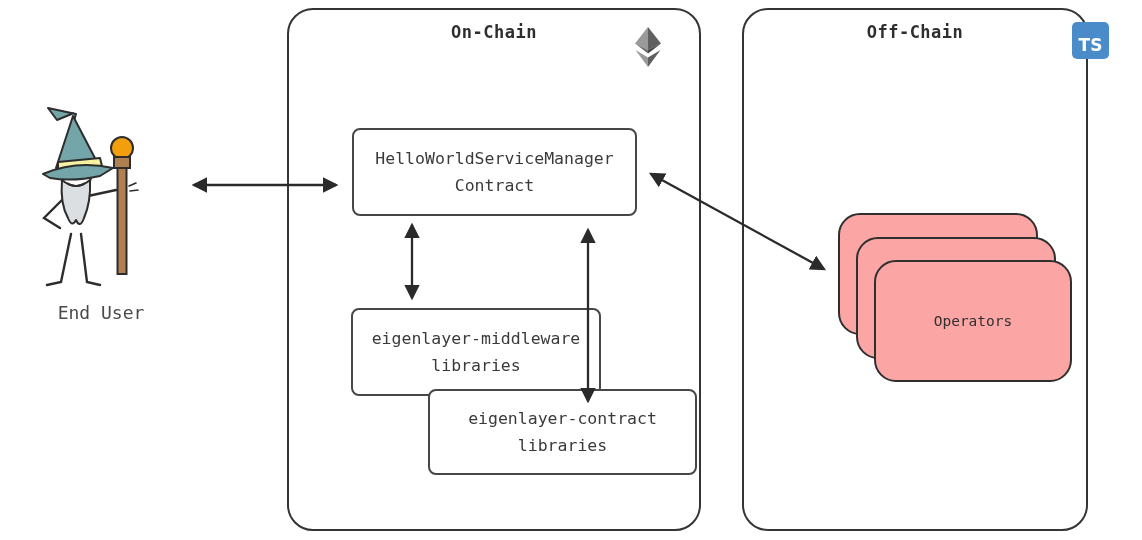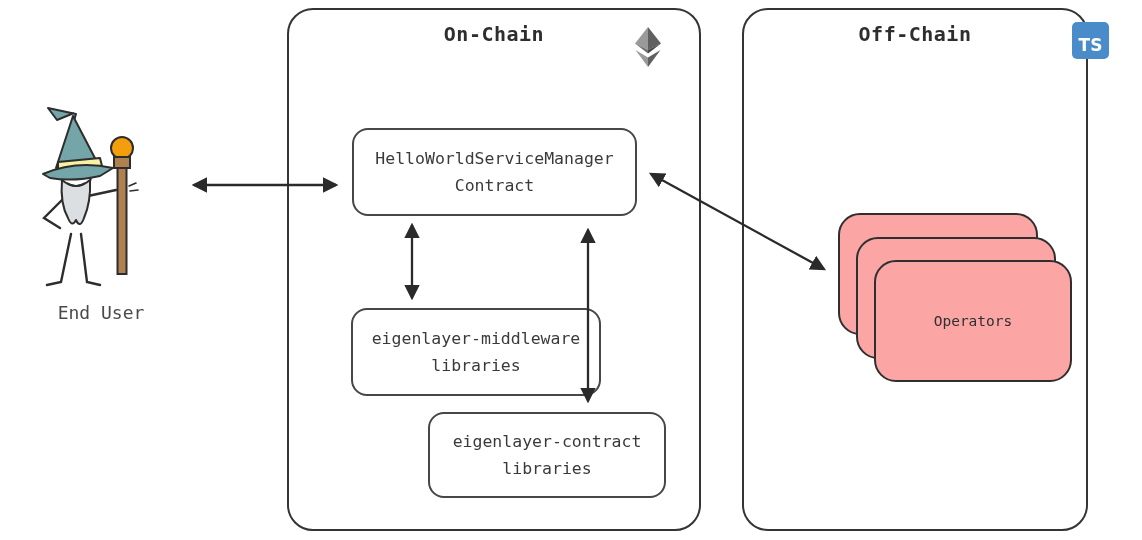--- a/index.html
+++ b/index.html
@@ -8,25 +8,25 @@
     font-family:"DejaVu Sans Mono","Liberation Mono",monospace;color:#3d3d3d;
   }
   .abs{position:absolute;}
   
   .region{
     position:absolute;border:2.2px solid #343434;border-radius:26px;background:transparent;
     box-sizing:border-box;
   }
   .region-title{
     position:absolute;top:12px;left:0;right:0;text-align:center;
-    font-size:20px;font-weight:bold;letter-spacing:.5px;color:#2e2e2e;
+    font-size:17px;font-weight:bold;letter-spacing:.5px;color:#2e2e2e;
   }
   
   .node{
-    position:absolute;border:2px solid #474747;border-radius:16px;background:#ffffff;
+    position:absolute;border:2px solid #474747;border-radius:8px;background:#ffffff;
     box-sizing:border-box;display:flex;flex-direction:column;align-items:center;justify-content:center;
     text-align:center;font-size:16.5px;line-height:27px;color:#3a3a3a;
   }
   .stackbox{
     position:absolute;border:2.2px solid #2f2f2f;border-radius:22px;background:#fca5a5;
     box-sizing:border-box;display:flex;flex-direction:column;align-items:center;justify-content:center;
     text-align:center;font-size:14.5px;line-height:25px;color:#303030;
   }
   .end-user{
     position:absolute;left:6px;top:299px;width:190px;text-align:center;
@@ -93,21 +93,21 @@
   <div class="node" style="left:352px;top:128px;width:285px;height:88px;">
     <div>HelloWorldServiceManager</div>
     <div>Contract</div>
   </div>
 
   <div class="node" style="left:315px;top:308px;width:250px;height:88px;margin-left:36px;">
     <div>eigenlayer-middleware</div>
     <div>libraries</div>
   </div>
 
-  <div class="node" style="left:428px;top:412px;width:238px;height:86px;">
+  <div class="node" style="left:428px;top:389px;width:269px;height:86px;">
     <div>eigenlayer-contract</div>
     <div>libraries</div>
   </div>
 
   <div class="region" style="left:742px;top:8px;width:346px;height:523px;">
     <div class="region-title">Off-Chain</div>
   </div>
 
   <div class="ts-badge" style="background:#4a8cc9;">
     <span>TS</span>

